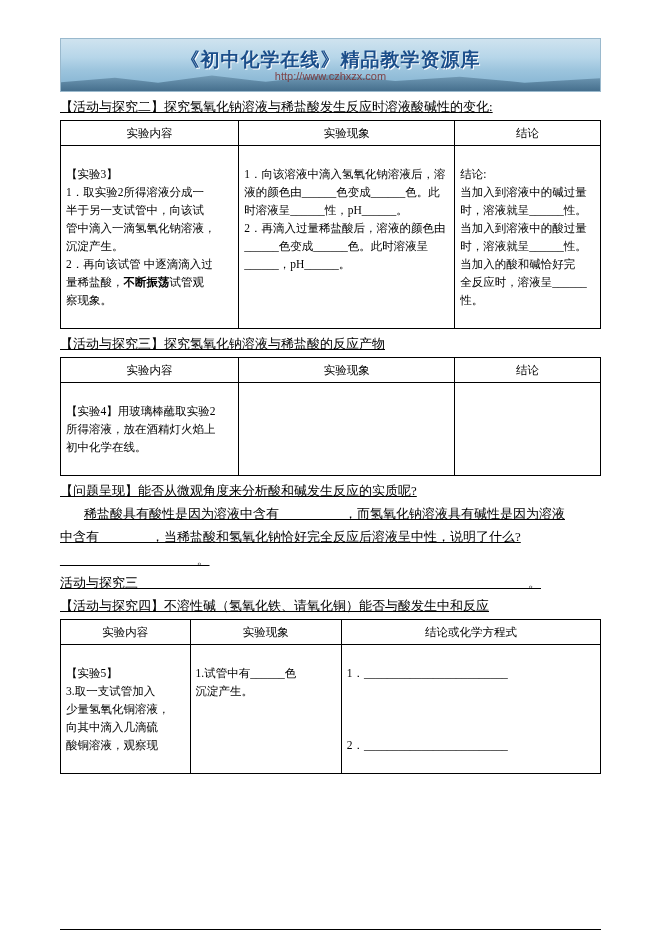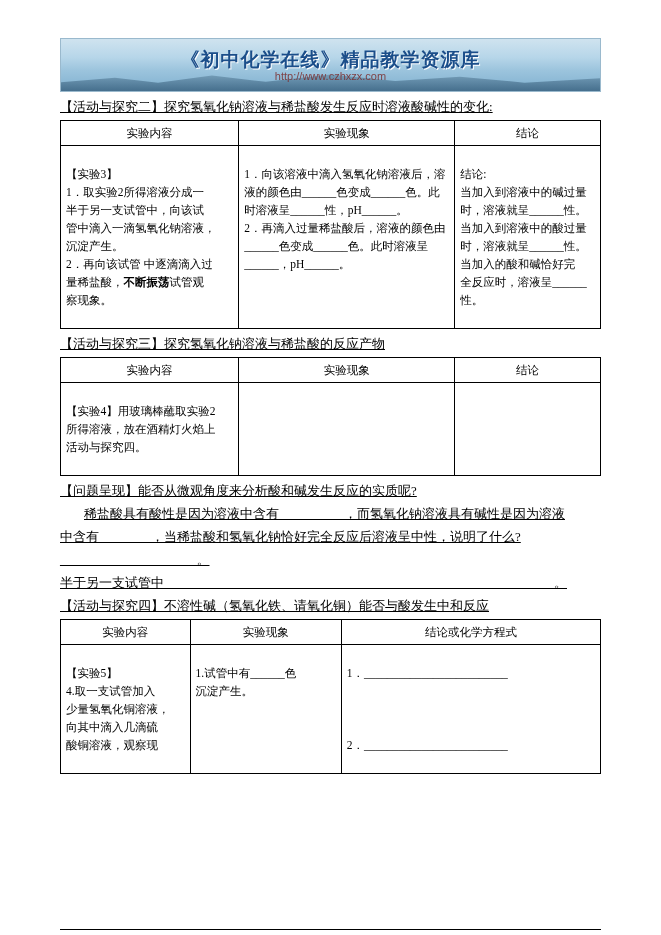--- a/index.html
+++ b/index.html
@@ -176,56 +176,56 @@
     <tbody>
         <tr>
       <th class="center">实验内容</th>
       <th class="center">实验现象</th>
       <th class="center">结论</th>
     </tr>
     <tr>
       <td>
         <div>【实验4】用玻璃棒蘸取实验2</div>
         <div>所得溶液，放在酒精灯火焰上</div>
-        <div>活动与探究四。</div>
+        <div>初中化学在线。</div>
       </td>
       <td></td>
       <td></td>
     </tr>
   </tbody>
     </table>
 
   <div class="line">【问题呈现】能否从微观角度来分析酸和碱发生反应的实质呢?</div>
   <div class="line indent">稀盐酸具有酸性是因为溶液中含有__________，而氢氧化钠溶液具有碱性是因为溶液</div>
   <div class="line">中含有________，当稀盐酸和氢氧化钠恰好完全反应后溶液呈中性，说明了什么?</div>
 
   <div class="line">_____________________。</div>
 
   <div class="line">
-    <span>半于另一支试管中</span><span class="fill" style="width:390px"></span><span>。</span>
+    <span>活动与探究三</span><span class="fill" style="width:390px"></span><span>。</span>
   </div>
 
   <div class="line">【活动与探究四】不溶性碱（氢氧化铁、请氧化铜）能否与酸发生中和反应</div>
 
   <table class="tbl">
     <colgroup>
         <col style="width:24%">
         <col style="width:28%">
         <col style="width:48%">
       </colgroup>
     <tbody>
         <tr>
       <th class="center">实验内容</th>
       <th class="center">实验现象</th>
       <th class="center">结论或化学方程式</th>
     </tr>
     <tr>
       <td>
         <div>【实验5】</div>
-        <div>4.取一支试管加入</div>
+        <div>3.取一支试管加入</div>
         <div>少量氢氧化铜溶液，</div>
         <div>向其中滴入几滴硫</div>
         <div>酸铜溶液，观察现</div>
       </td>
       <td>
         <div>1.试管中有______色</div>
         <div>沉淀产生。</div>
       </td>
       <td>
         <div>1．_________________________</div>

